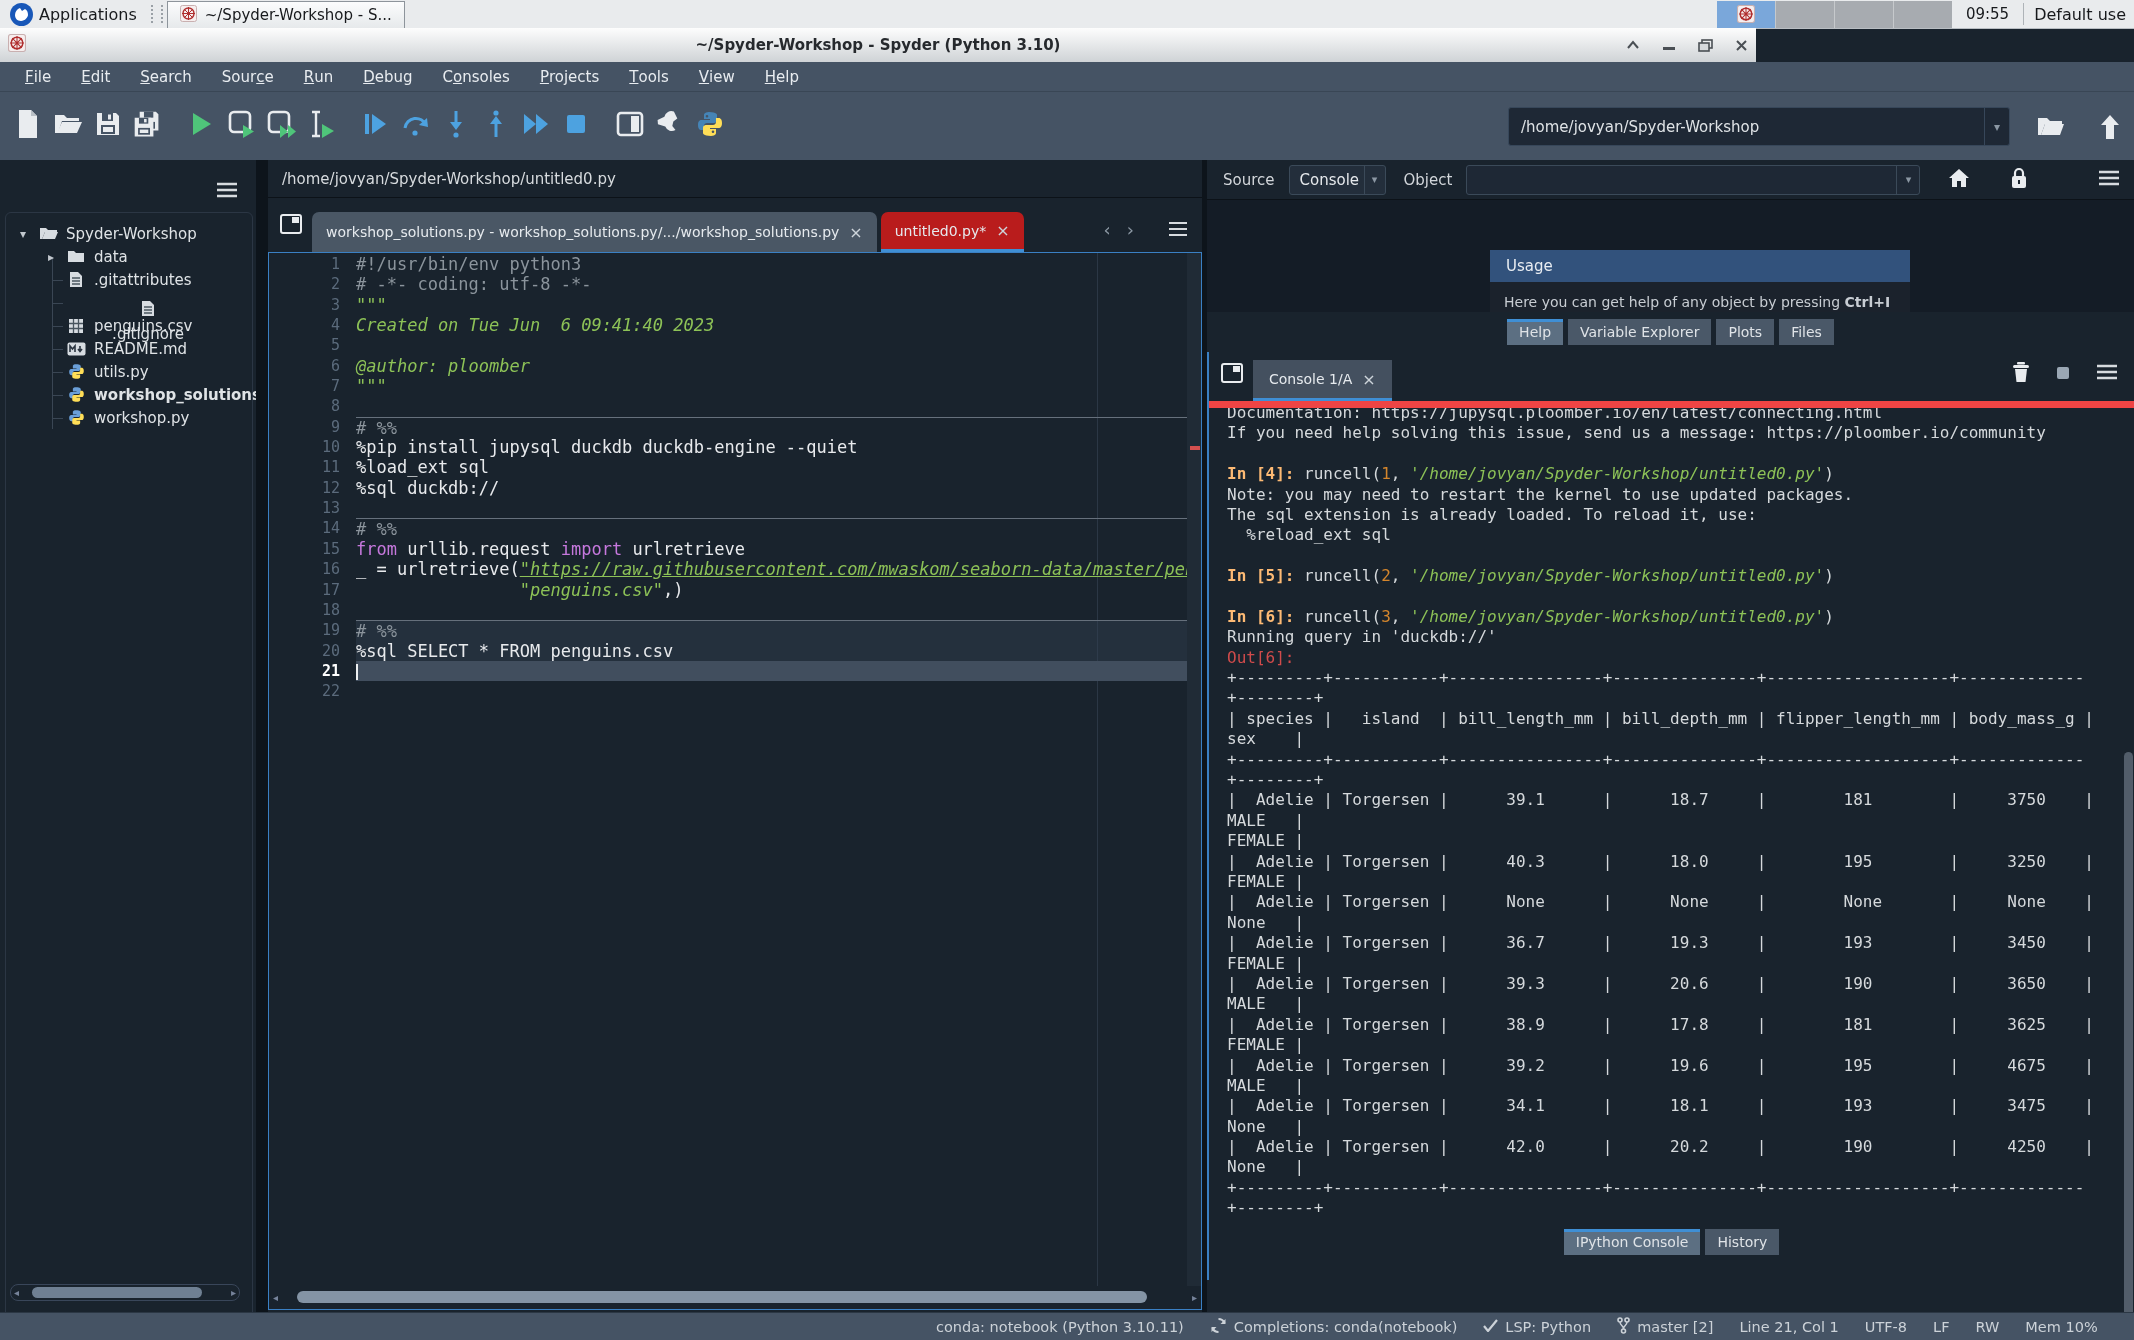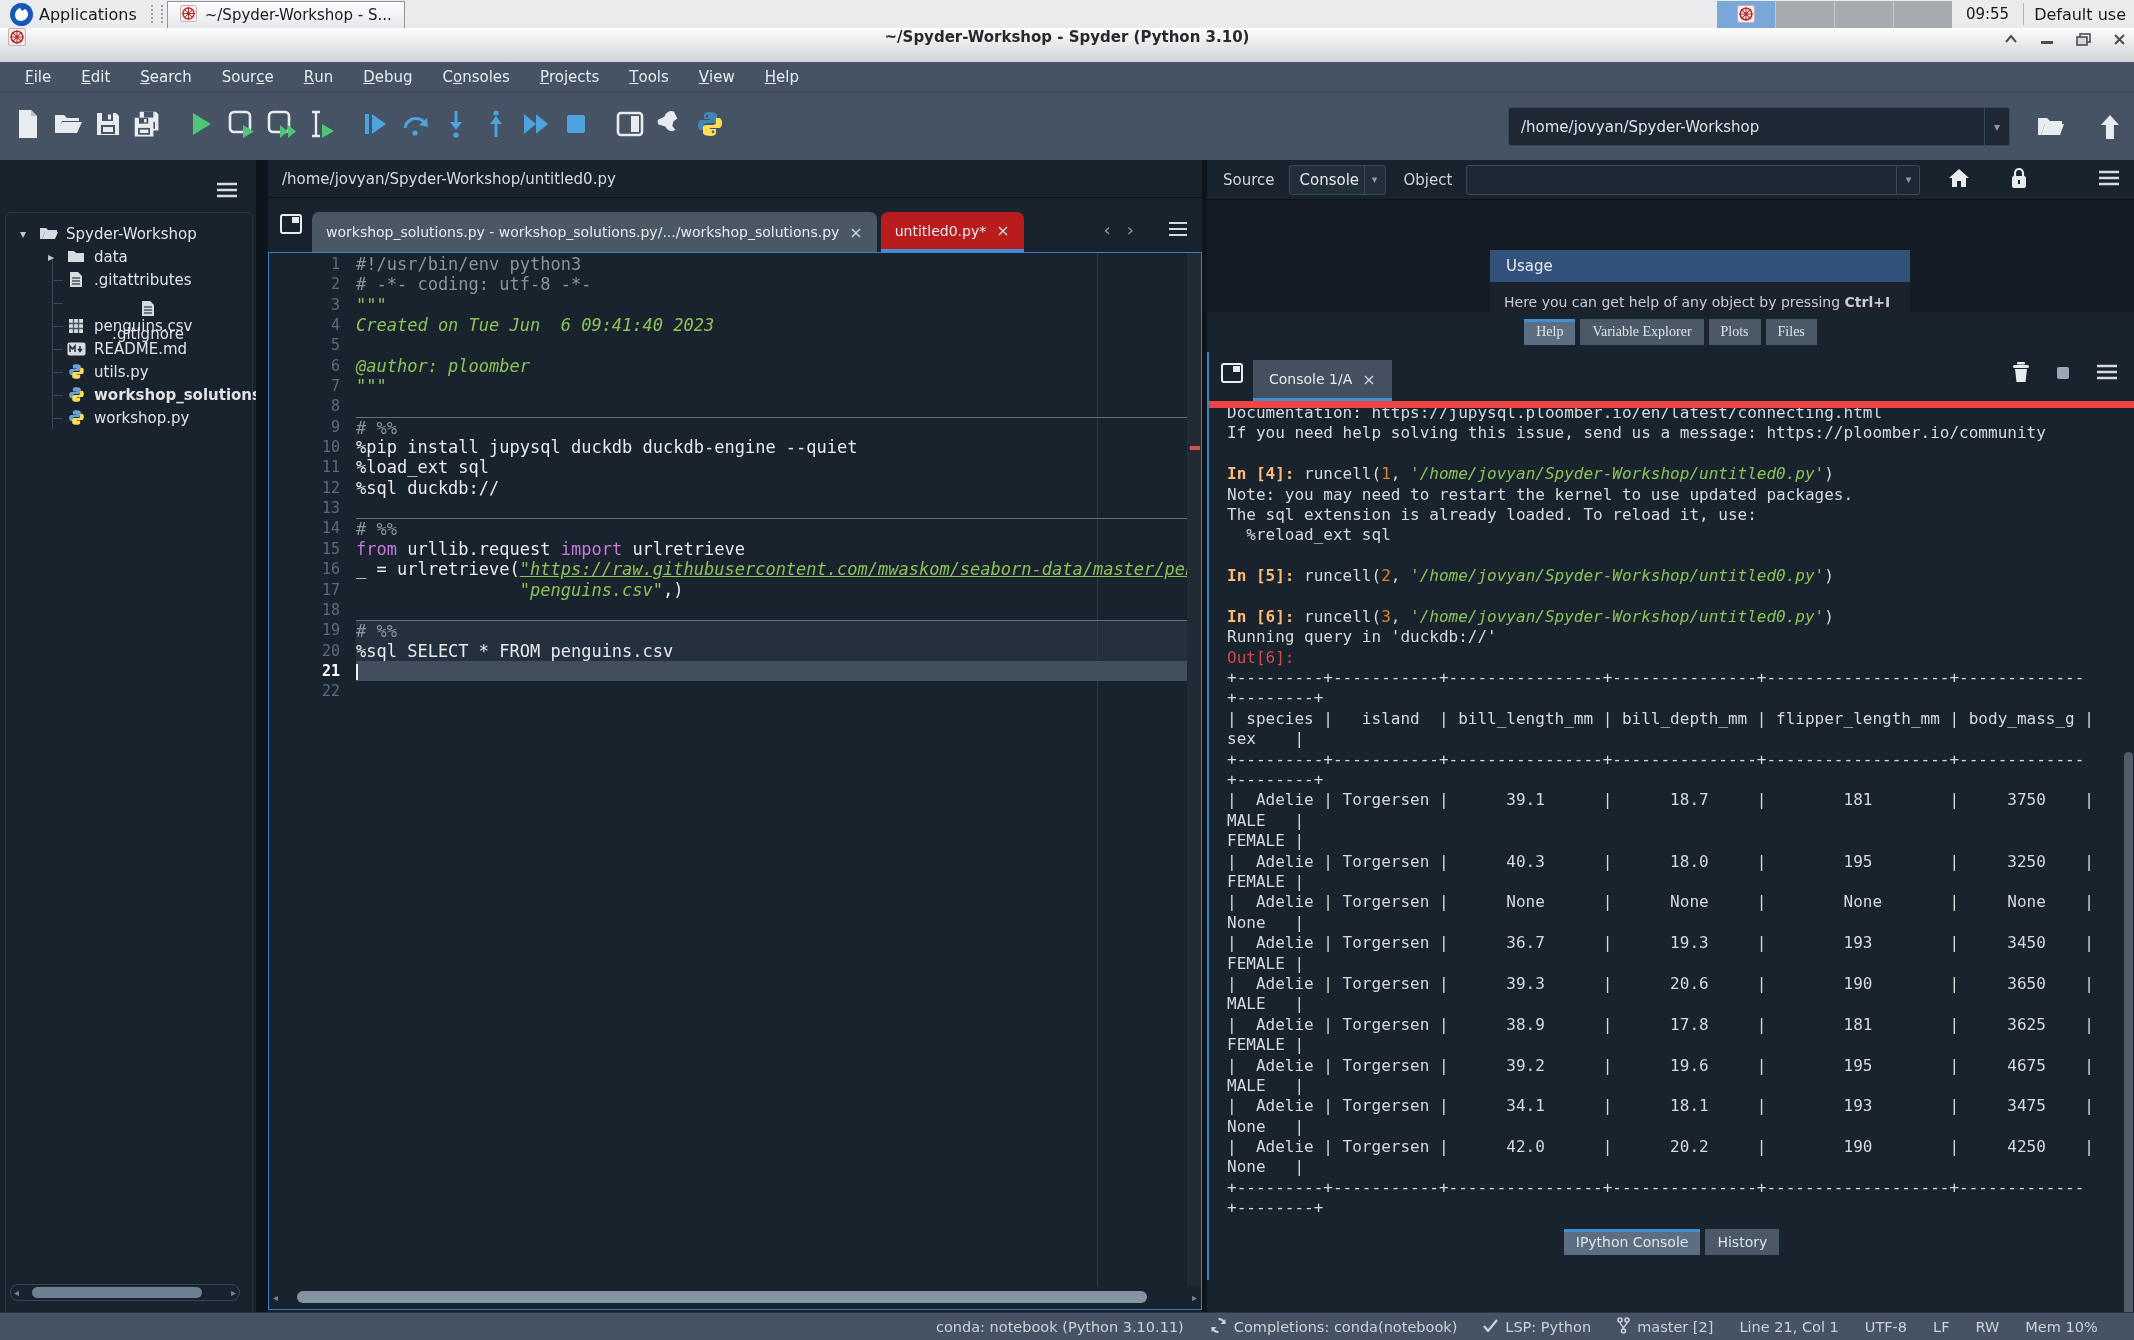--- a/index.html
+++ b/index.html
@@ -18,22 +18,22 @@
     background:linear-gradient(#fbfcfd,#e6e9eb);border:1px solid #8d949b;border-bottom:none;font-size:15px;max-width:280px;}
   #tray{margin-left:auto;display:flex;align-items:center;height:100%;}
   .tray-slot{width:58px;height:27px;display:flex;align-items:center;justify-content:center;}
   .tray-slot.active{background:#7aa7da;}
   .tray-slot.blank{background:#a7abb0;border-left:1px solid #c6c9cc;}
   #clock{padding:0 14px;font-size:15px;}
   #tray-sep{width:1px;height:22px;background:#aeb3b8;}
   #user-name{padding:0 8px 0 10px;white-space:nowrap;overflow:hidden;font-size:16px;}
 
   
-  #titlebar{left:0;top:28px;width:2134px;height:34px;background:linear-gradient(#fdfdfd,#cfd3d6);
-    border-bottom:1px solid #878d93;display:flex;}
+  #titlebar{left:0;top:28px;width:1756px;height:34px;background:linear-gradient(#fdfdfd,#cfd3d6);
+    border-bottom:1px solid #878d93;display:flex;align-items:center;}
   #titlebar-icon{margin-left:8px;}
   #title-text{position:absolute;left:0;right:0;text-align:center;font-weight:bold;font-size:15px;color:#26292d;}
   #win-controls{margin-left:auto;display:flex;gap:10px;padding-right:2px;}
   .win-btn{width:26px;height:22px;display:flex;align-items:center;justify-content:center;color:#4a4f54;}
 
   
   #menubar{left:0;top:62px;width:2134px;height:30px;background:#455364;display:flex;align-items:center;
     padding-left:10px;box-sizing:border-box;border-bottom:1px solid #394655;}
   .menu-item{color:#e8ecf0;font-size:15px;padding:0 15px;height:100%;display:flex;align-items:center;}
   .mn{text-decoration:underline;}
@@ -112,21 +112,21 @@
   #help-object-label{margin-left:18px;}
   #object-combo{margin-left:14px;width:452px;height:28px;background:#1e2835;border:1px solid #3b4a59;border-radius:3px;
     display:flex;align-items:center;}
   #object-combo .val{flex:1;}
   #object-combo .drop{width:22px;height:100%;border-left:1px solid #3b4a59;display:flex;align-items:center;justify-content:center;color:#8b97a3;font-size:11px;}
   #help-home{margin-left:28px;} #help-lock{margin-left:40px;} #help-menu{margin-left:auto;margin-right:14px;}
   #help-content{position:absolute;left:0;top:40px;width:100%;height:112px;background:#141c26;overflow:hidden;}
   #usage-box{position:absolute;left:283px;top:50px;width:420px;height:120px;background:#1b222c;}
   #usage-header{height:32px;background:#32527c;color:#e9edf2;font-size:15px;display:flex;align-items:center;padding-left:16px;}
   #usage-body{padding:12px 14px 0 14px;color:#c8cdd3;font-size:14px;}
-  #help-tabs{position:absolute;left:0;top:152px;width:100%;height:40px;display:flex;align-items:center;justify-content:center;gap:5px;font-family:Liberation Serif, serif;}
+  #help-tabs{position:absolute;left:0;top:152px;width:100%;height:40px;display:flex;align-items:center;justify-content:center;gap:5px;}
   .pane-tab{background:#4a5868;color:#dfe3e7;font-size:14px;padding:5px 12px;}
   .pane-tab.active{background:#5c6f82;border-top:3px solid #3f8fd5;padding-top:2px;}
 
   
   #console-pane{position:absolute;left:2px;top:192px;width:925px;height:928px;}
   #console-tabrow{position:absolute;left:0;top:0;width:100%;height:56px;display:flex;align-items:flex-end;border-bottom:7px solid #ef4444;box-sizing:border-box;}
   #console-tab{height:38px;display:flex;align-items:center;gap:10px;padding:0 16px;background:#44505f;
     border-bottom:3px solid #3f8fd5;color:#e6eaee;font-size:14px;margin-bottom:0;}
   .console-actions{margin-left:auto;display:flex;align-items:center;gap:26px;padding-right:16px;margin-bottom:14px;}
   #console-output{position:absolute;left:0;top:56px;width:100%;height:816px;overflow:hidden;}

